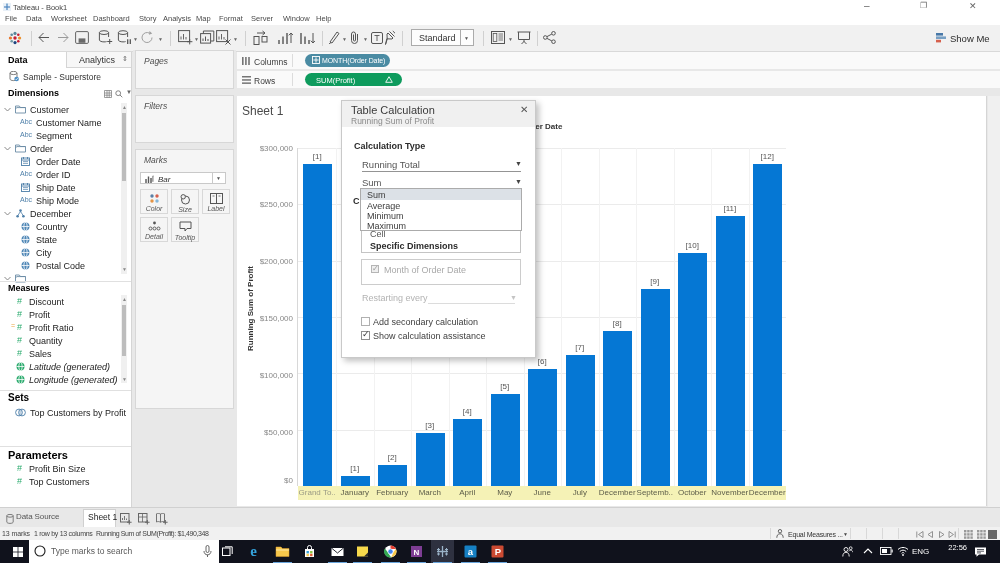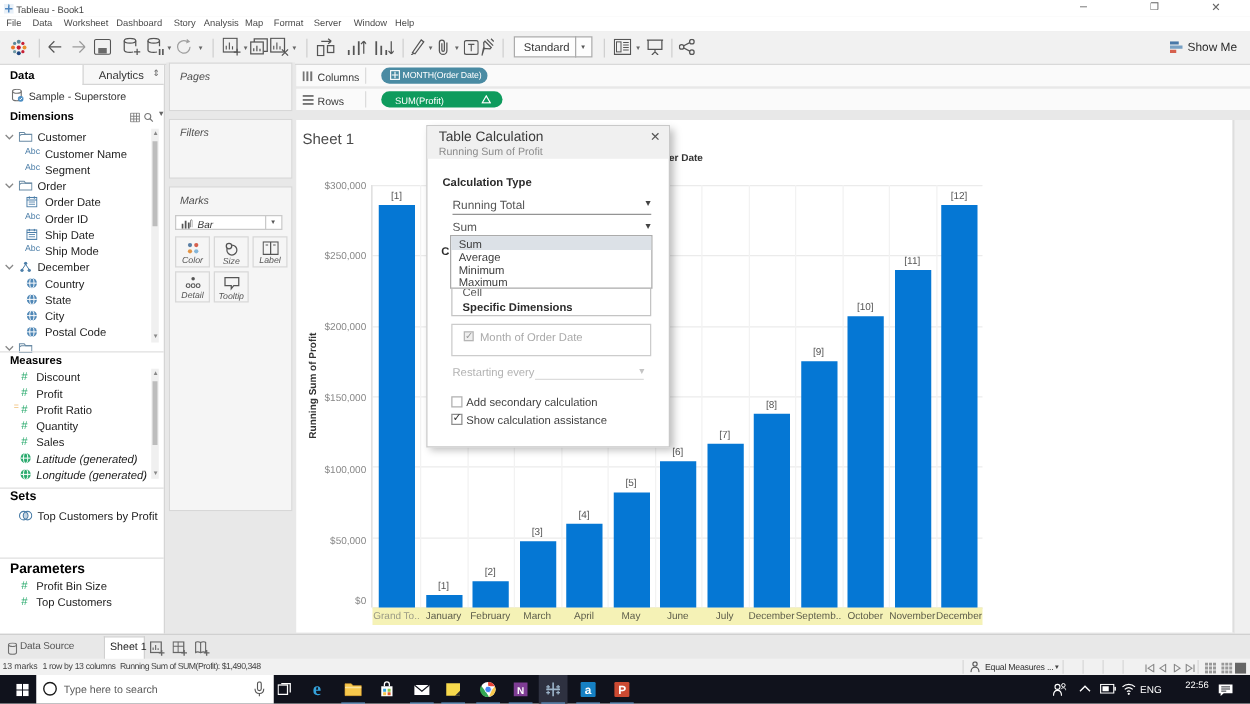--- a/index.html
+++ b/index.html
@@ -640,21 +640,21 @@
         <rect x="0" y="0" width="4.6" height="4.6"></rect>
         <rect x="5.4" y="0" width="4.6" height="4.6"></rect>
         <rect x="0" y="5.4" width="4.6" height="4.6"></rect>
         <rect x="5.4" y="5.4" width="4.6" height="4.6"></rect>
       </g>
     </svg>
   <div class="abs" style="left:29px;top:0;width:190px;height:23px;background:#fff"></div>
   <svg class="abs" style="left:34px;top:5px" width="12" height="12" viewBox="0 0 12 12">
       <circle cx="6" cy="6" r="5" stroke="#1a1a1a" stroke-width="1.1" fill="none"></circle>
     </svg>
-  <div class="abs" style="left:51px;top:6px;font-size:8.5px;color:#5a5a5a">Type here to search</div>
+  <div class="abs" style="left:51px;top:6px;font-size:8.5px;color:#5a5a5a">Type marks to search</div>
   <svg class="abs" style="left:203px;top:5px" width="9" height="13" viewBox="0 0 9 13">
       <rect x="3" y="0.5" width="3" height="7" rx="1.5" stroke="#555" stroke-width="0.9" fill="none"></rect>
       <path d="M1 6 c0 2.5 1.5 3.8 3.5 3.8 S8 8.5 8 6 M4.5 9.8 V12" stroke="#555" stroke-width="0.9" fill="none"></path>
     </svg>
   <svg class="abs" style="left:222px;top:6px" width="11" height="11" viewBox="0 0 11 11">
       <rect x="0.5" y="2" width="7.5" height="7.5" stroke="#fff" stroke-width="1" fill="none"></rect>
       <path d="M3 0.8 H10.2 V8" stroke="#fff" stroke-width="1" fill="none"></path>
     </svg>
   <div class="abs" style="left:431px;top:0;width:23px;height:23px;background:#2e3140"></div>
   <svg class="abs" style="left:246.1px;top:4px" width="15" height="15" viewBox="0 0 15 15">

